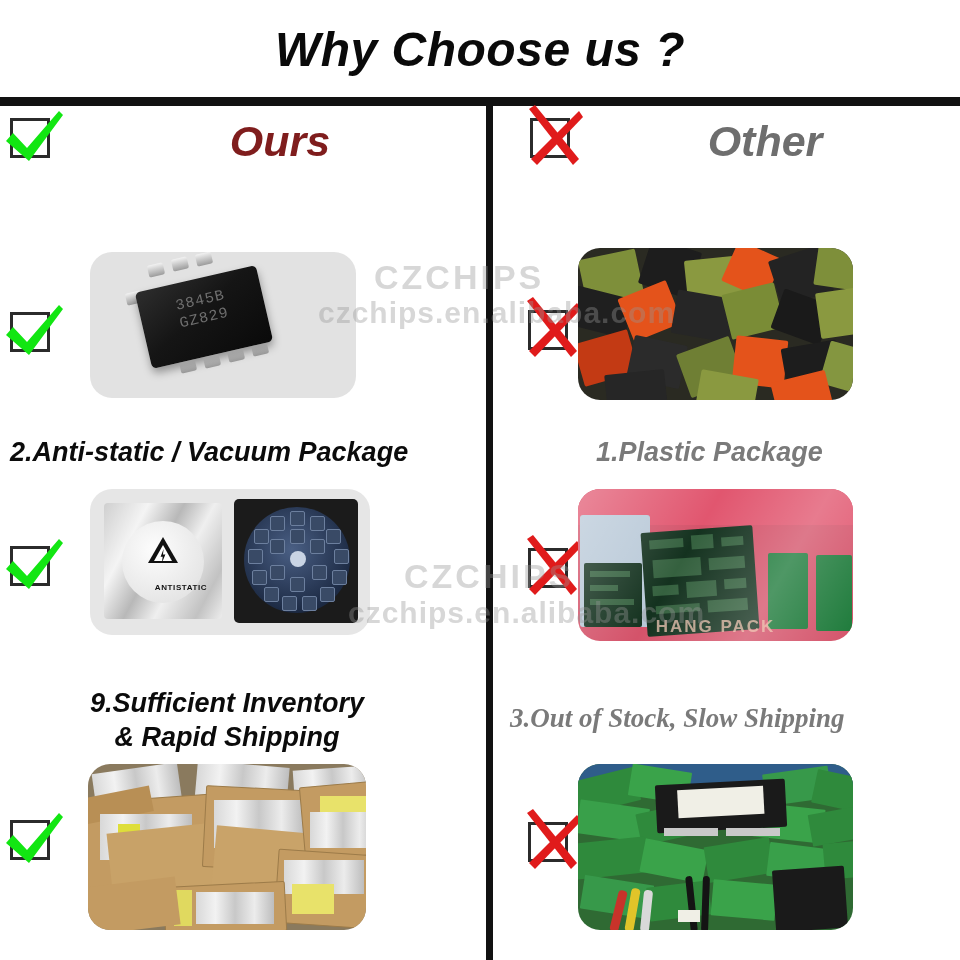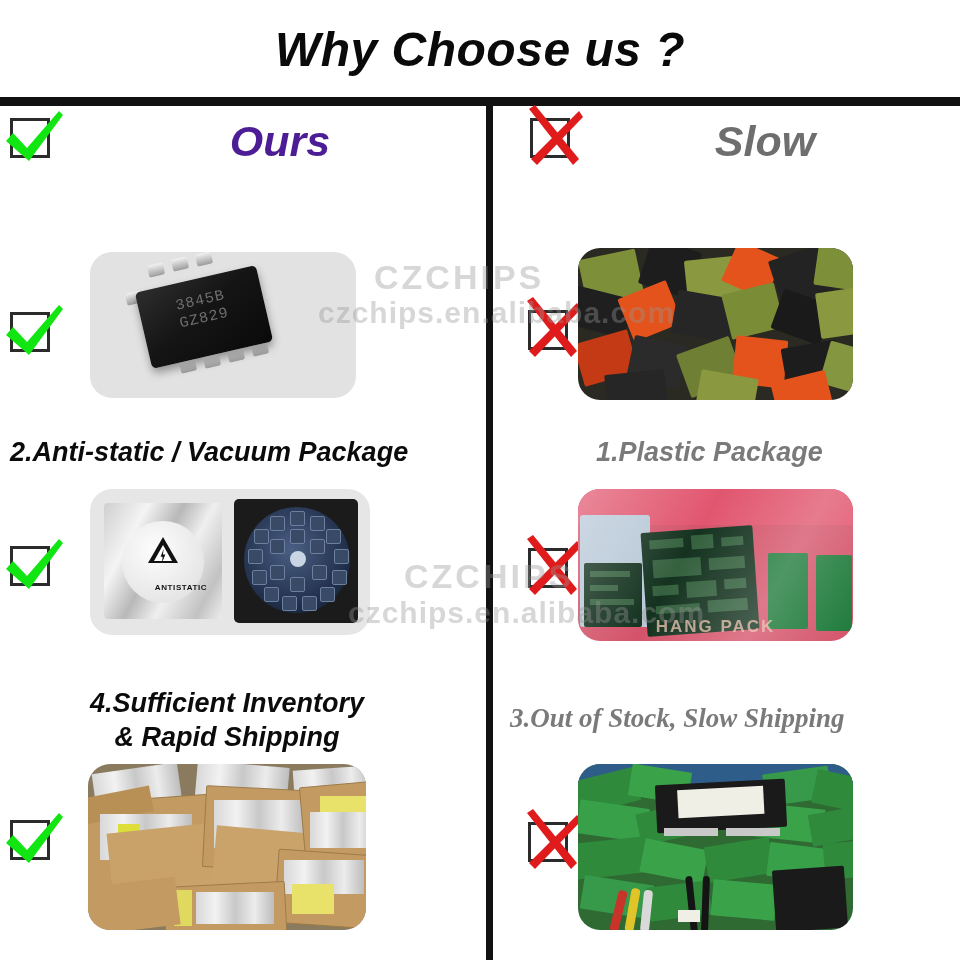--- a/index.html
+++ b/index.html
@@ -36,21 +36,21 @@
     position:absolute;left:486px;top:106px;width:7px;height:854px;
     background:#111111;
   }
   
   .col-head{
     position:absolute;top:110px;height:62px;
     font-size:43px;font-weight:bold;font-style:italic;
     display:flex;align-items:center;justify-content:center;
     white-space:nowrap;
   }
-  .col-head.ours{left:100px;width:360px;color:#4c1d95;}
+  .col-head.ours{left:100px;width:360px;color:#7f1d1d;}
   .col-head.other{left:600px;width:330px;color:#6e6e6e;}
 
   
   .markbox{
     position:absolute;
     width:40px;height:40px;
     border:3px solid #2b2b2b;
     box-sizing:border-box;
     background:transparent;
   }
@@ -197,21 +197,21 @@
     </svg>
   </div>
   <div class="col-head ours">Ours</div>
 
   <div class="markbox" style="left:530px;top:118px;">
     <svg viewBox="0 0 66 66" aria-hidden="true">
       <path d="M8 6 L14 2 L58 56 L52 62 Z" fill="#e01b1b"></path>
       <path d="M58 8 L62 14 L16 62 L10 56 Z" fill="#e01b1b"></path>
     </svg>
   </div>
-  <div class="col-head other">Slow</div>
+  <div class="col-head other">Other</div>
 
 
   <div class="markbox" style="left:10px;top:312px;">
     <svg viewBox="0 0 66 66" aria-hidden="true">
       <path d="M5 38 L12 30 L26 45 L58 8 L62 12 L28 58 Z" fill="#12e612"></path>
     </svg>
   </div>
   <div class="markbox" style="left:528px;top:310px;">
     <svg viewBox="0 0 66 66" aria-hidden="true">
       <path d="M8 6 L14 2 L58 56 L52 62 Z" fill="#e01b1b"></path>
@@ -334,21 +334,21 @@
           <div class="pocket" style="left:68px;top:58px;"></div>
           <div class="pocket" style="left:46px;top:70px;"></div>
           <div class="pocket" style="left:26px;top:58px;"></div>
           <div class="pocket" style="left:26px;top:32px;"></div>
           <div class="hub"></div>
         </div>
       </div>
     </div>
   </div>
 
-  <div class="row-label ours" style="left:62px;top:688px;font-size:27px;text-align:center;width:330px;">4.Sufficient Inventory</div>
+  <div class="row-label ours" style="left:62px;top:688px;font-size:27px;text-align:center;width:330px;">9.Sufficient Inventory</div>
   <div class="row-label ours" style="left:62px;top:722px;font-size:27px;text-align:center;width:330px;">&amp; Rapid Shipping</div>
   <div class="row-label other" style="left:510px;top:703px;font-size:27px;font-family:Liberation Serif, serif;">3.Out of Stock, Slow Shipping</div>
 
   <div class="markbox" style="left:10px;top:820px;">
     <svg viewBox="0 0 66 66" aria-hidden="true">
       <path d="M5 38 L12 30 L26 45 L58 8 L62 12 L28 58 Z" fill="#12e612"></path>
     </svg>
   </div>
   <div class="markbox" style="left:528px;top:822px;">
     <svg viewBox="0 0 66 66" aria-hidden="true">

